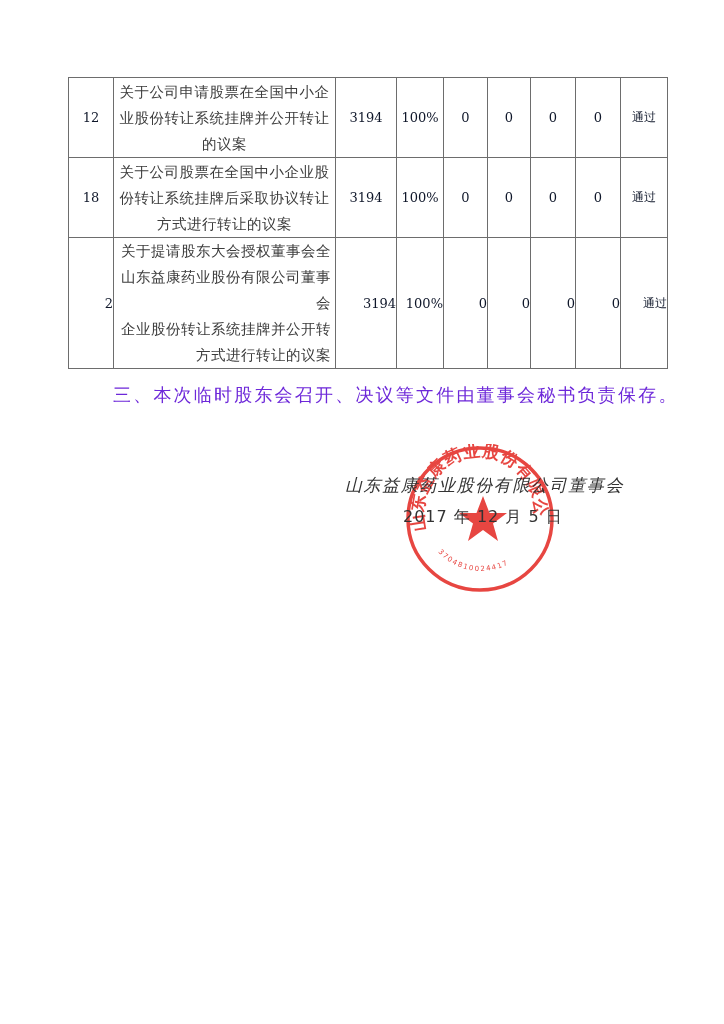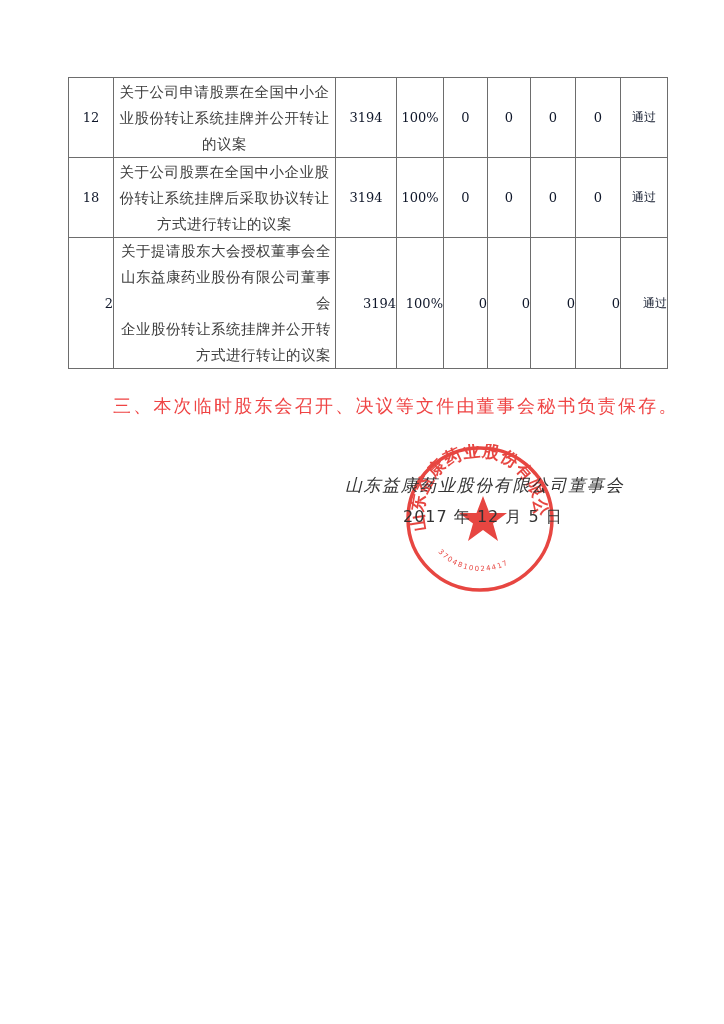--- a/index.html
+++ b/index.html
@@ -17,22 +17,22 @@
     font-size: 13px; color: #0f172a; padding: 0;
   }
   table.votes td.item {
     font-size: 14.5px; line-height: 26px; padding: 0 4px; letter-spacing: 0.5px;
     font-family: "DejaVu Sans", "Liberation Sans", sans-serif; color: #3c3c3c;
   }
   table.votes td.res { font-family: "DejaVu Sans", "Liberation Sans", sans-serif; font-size: 12px; }
   tr.r12 td, tr.r13 td { height: 79px; margin-top: 44px; }
   tr.r14 td { height: 108px; text-align: right; }
   .para {
-    position: absolute; left: 113px; top: 394px; font-size: 18px; letter-spacing: 2.2px;
-    font-family: Liberation Serif, serif; color: #ef4444; white-space: nowrap;
+    position: absolute; left: 113px; top: 383px; font-size: 18px; letter-spacing: 2.2px;
+    font-family: Liberation Serif, serif; color: #6d28d9; white-space: nowrap;
   }
   .sig {
     position: absolute; left: 345px; top: 474px; font-size: 17px; letter-spacing: 1.6px;
     font-family: "DejaVu Sans", "Liberation Sans", sans-serif; color: #333; white-space: nowrap; z-index: 2; font-style: italic;
   }
   .date {
     position: absolute; left: 403px; top: 507px; font-size: 16px; letter-spacing: 1px;
     font-family: "DejaVu Sans", "Liberation Sans", sans-serif; color: #333; white-space: nowrap; z-index: 2;
   }
   .seal { position: absolute; left: 404px; top: 444px; width: 152px; height: 150px; z-index: 1; opacity: 0.9; }

